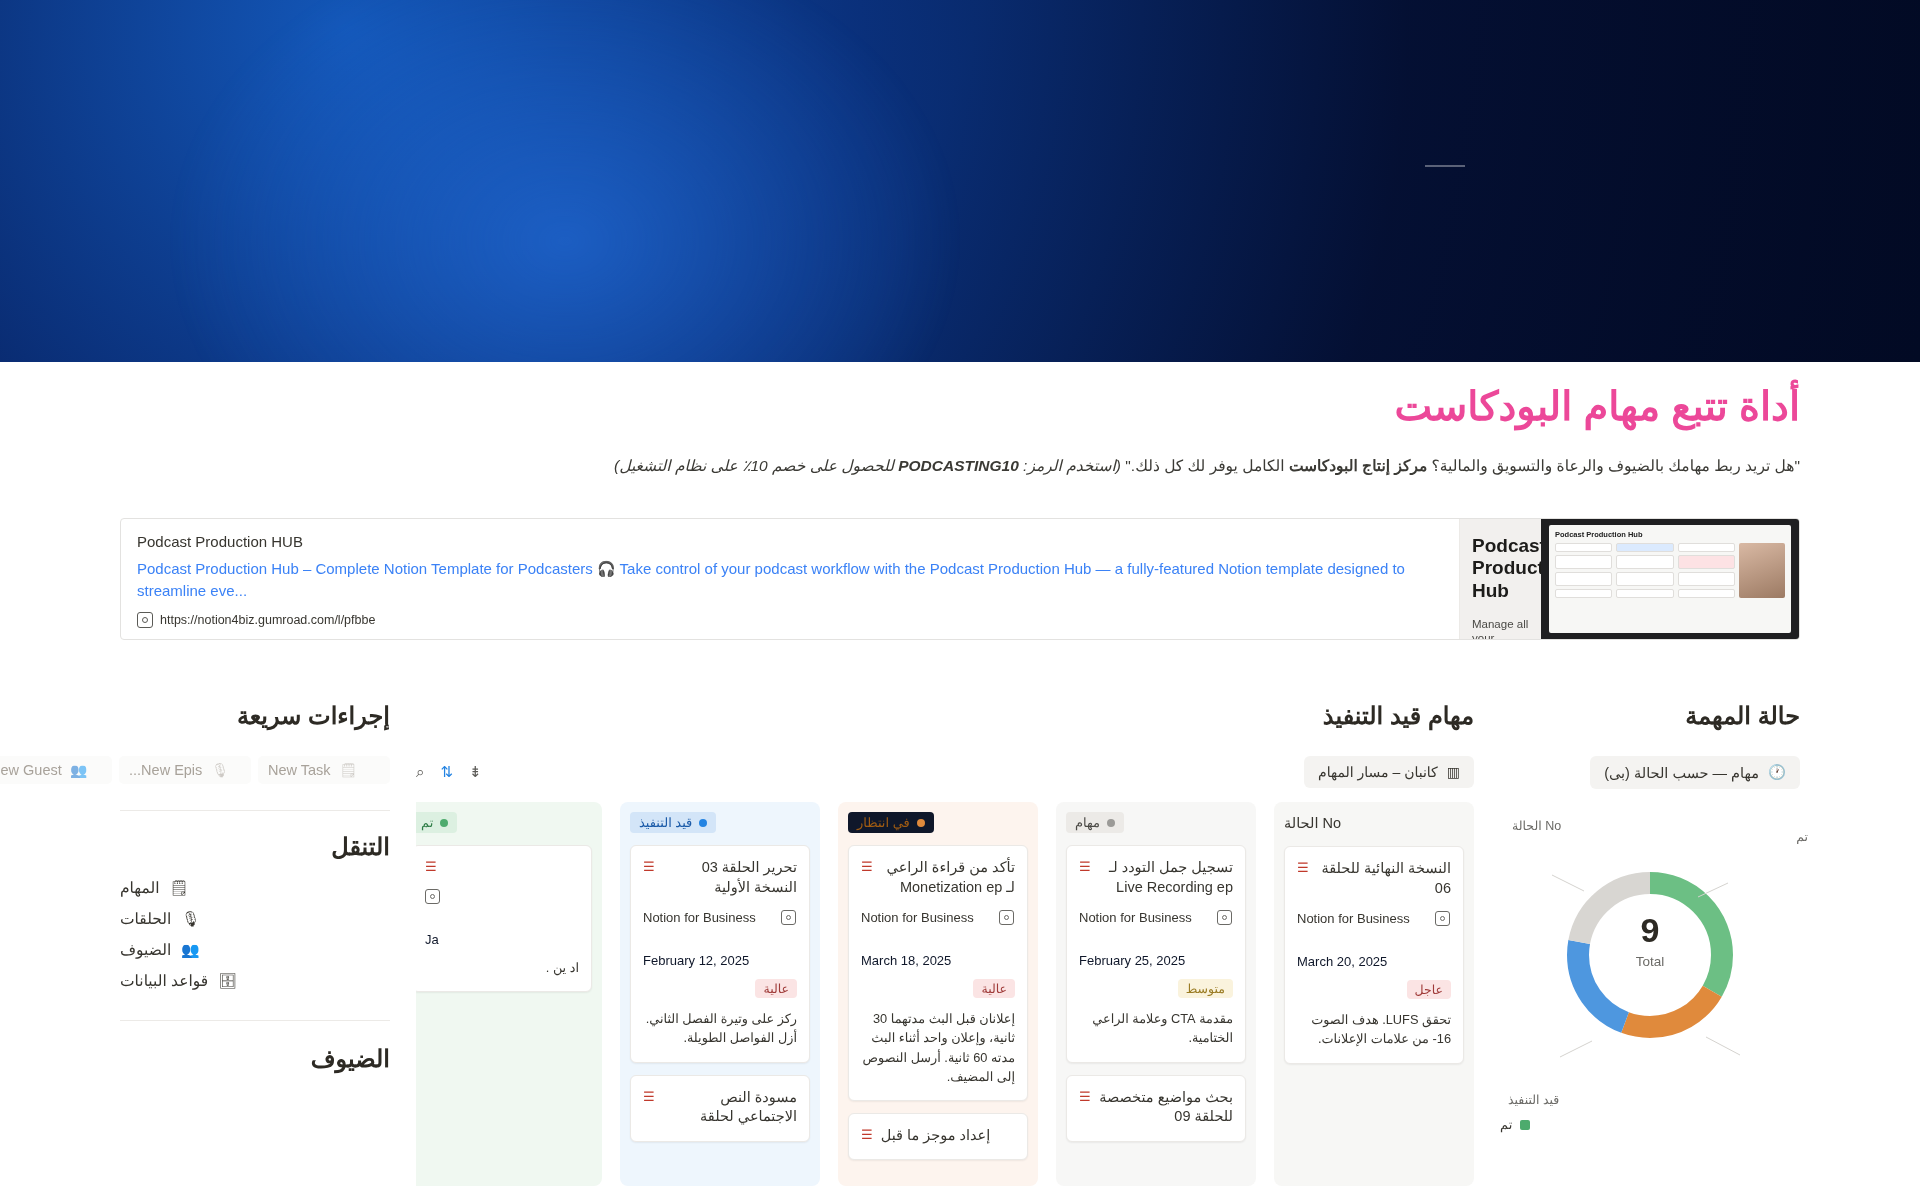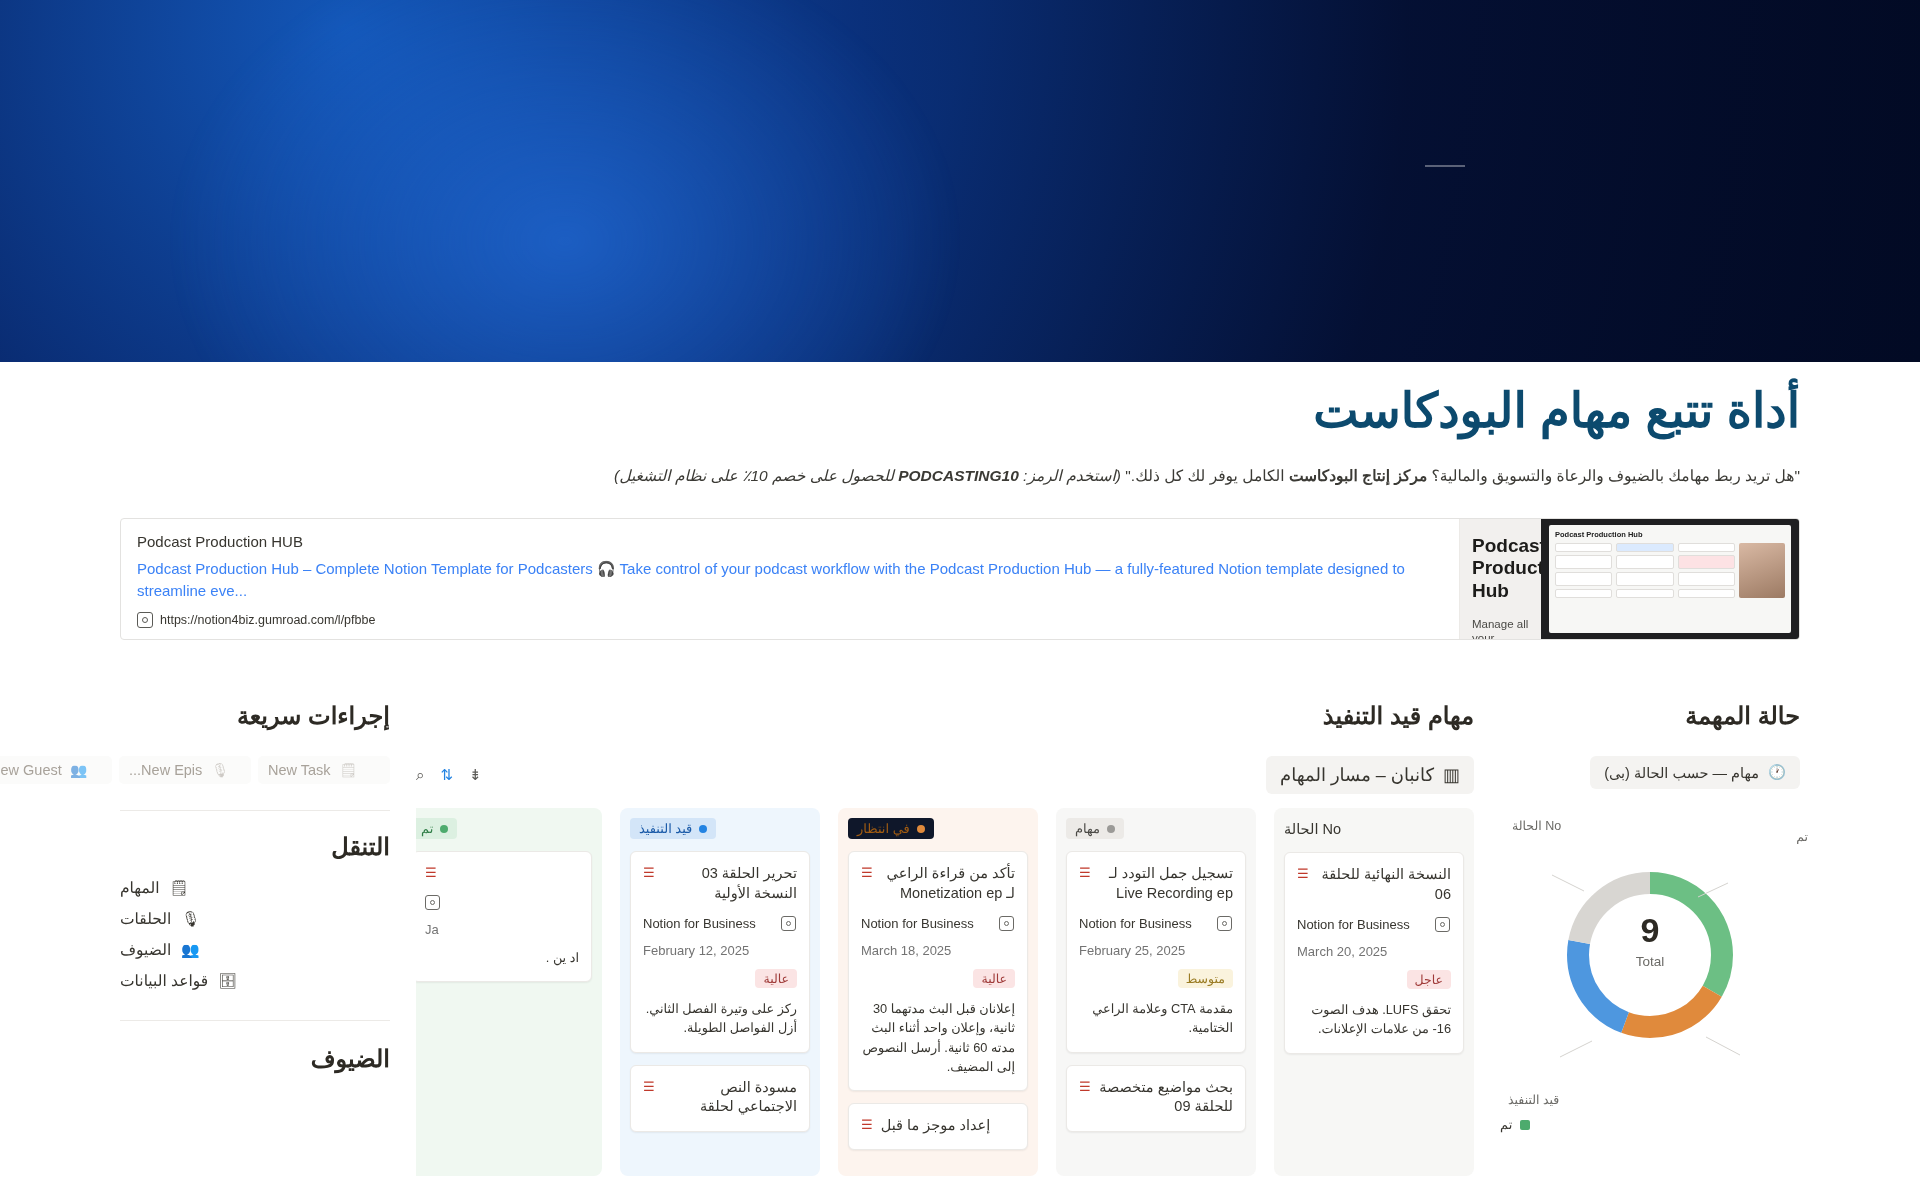--- a/index.html
+++ b/index.html
@@ -28,21 +28,21 @@
   .cover-glow {
     position: absolute; left: 6%; top: -30%;
     width: 900px; height: 700px;
     background: radial-gradient(ellipse at center, rgba(40,120,235,0.55) 0%, rgba(20,70,170,0.0) 62%);
     filter: blur(4px);
   }
 
   
   .title-wrap { position: absolute; top: 382px; left: 0; width: 1920px; padding: 0 120px; text-align: right; }
   .page-title {
-    font-size: 48px; font-weight: 700; letter-spacing: -0.5px; color: #0c4a6e; margin: 0;
+    font-size: 40px; font-weight: 700; letter-spacing: -0.5px; color: #ec4899; margin: 0;
     line-height: 1.2;
   }
   .page-sub {
     margin-top: 24px; font-size: 15.5px; line-height: 1.6; color: #3b3a35; text-align: right;
   }
   .page-sub b { font-weight: 700; }
   .page-sub i { font-style: italic; }
 
   
   .bookmark {
@@ -106,21 +106,21 @@
     font-size: 15.5px; color: #37352f; cursor: pointer;
   }
   .nav-item .gl { font-size: 15px; }
 
   .guests-h { font-size: 24px; font-weight: 700; color: #2d2a24; margin: 24px 0 0 0; text-align: right; }
 
   
   .kanban-top { display: flex; align-items: center; justify-content: space-between; direction: rtl; margin-bottom: 14px; }
   .view-chip {
     display: inline-flex; align-items: flex-start; gap: 9px; flex-direction: row-reverse;
-    background: #f4f3f1; border-radius: 6px; padding: 8px 14px; font-size: 18px; color: #37352f; cursor: pointer;
+    background: #f4f3f1; border-radius: 6px; padding: 8px 14px; font-size: 14px; color: #37352f; cursor: pointer;
   }
   .kb-tools { display: flex; align-items: center; gap: 16px; color: #5b5a56; }
   .kb-tools span { cursor: pointer; font-size: 15px; }
   .kb-tools .blue { color: #2383e2; }
 
   .board { display: flex; gap: 18px; direction: rtl; overflow: hidden; }
   .kcol { width: 200px; flex-shrink: 0; border-radius: 8px; padding: 10px 10px 14px 10px; }
   .kcol.c0 { background: #f7f7f5; }
   .kcol.c1 { background: #f7f7f6; }
   .kcol.c2 { background: #fdf4ee; }
@@ -143,21 +143,21 @@
     display: flex; gap: 8px; flex-direction: row-reverse; align-items: flex-start;
     font-size: 14.5px; line-height: 1.35; color: #37352f; text-align: right;
   }
   .kcard-title .ic { color: #c0392b; font-size: 13px; line-height: 1.4; flex-shrink: 0; }
   .kmeta { display: flex; align-items: center; gap: 25px; flex-direction: row-reverse; margin-top: 13px; font-size: 13px; color: #37352f; direction: ltr; justify-content: flex-end; }
   .kmeta .pg {
     width: 15px; height: 15px; border: 1.3px solid #6b6a66; border-radius: 3px;
     display: inline-flex; align-items: center; justify-content: center;
   }
   .kmeta .pg i { width: 5px; height: 5px; border: 1.2px solid #6b6a66; border-radius: 50%; display: block; }
-  .kdate { margin-top: 12px; font-size: 13px; color: #737373; text-align: left; direction: ltr; }
+  .kdate { margin-top: 28px; font-size: 13px; color: #0f172a; text-align: left; direction: ltr; }
   .ktag { margin-top: 11px; display: inline-block; font-size: 12.5px; padding: 2px 8px; border-radius: 4px; }
   .kdesc { margin-top: 11px; font-size: 12.8px; line-height: 1.5; color: #37352f; text-align: right; }
 
   
   .status-chip {
     display: inline-flex; align-items: center; gap: 9px; flex-direction: row-reverse;
     background: #f4f3f1; border-radius: 6px; padding: 8px 14px; font-size: 14.5px; color: #37352f; cursor: pointer;
   }
   .donut-wrap { position: relative; width: 300px; height: 300px; margin-top: 16px; }
   .donut-center {

